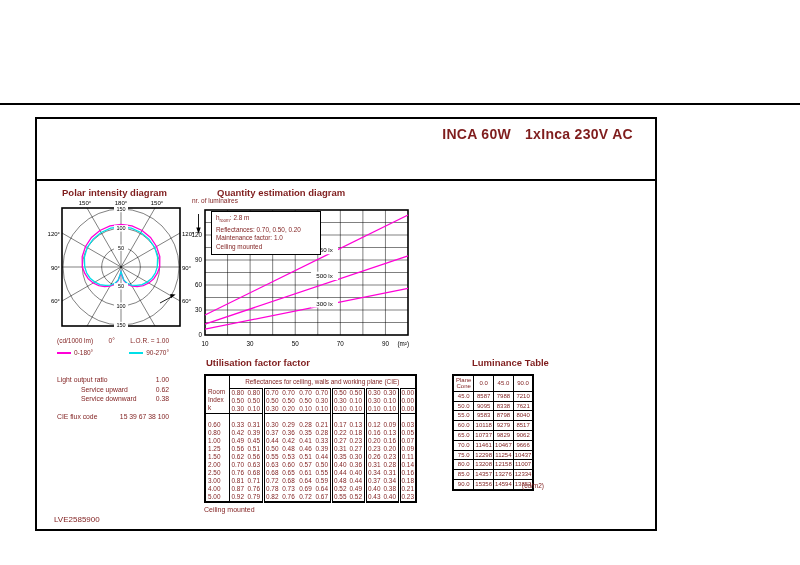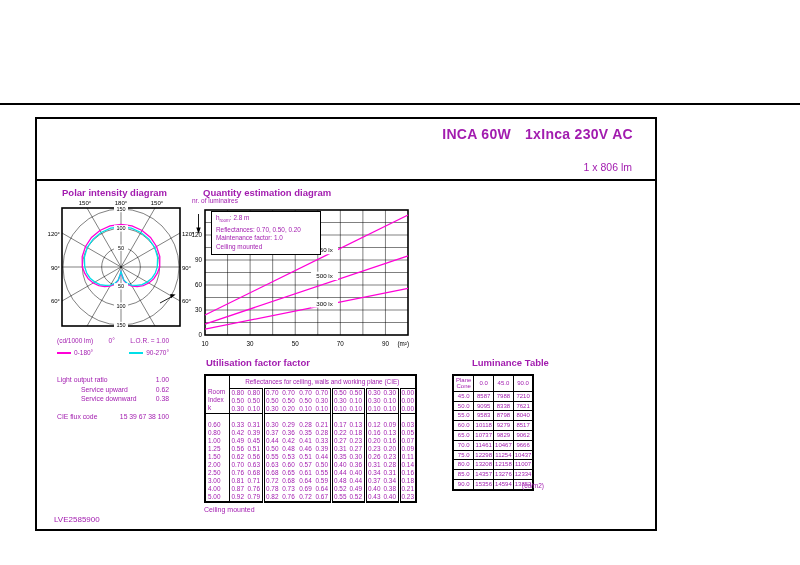--- a/index.html
+++ b/index.html
@@ -1,32 +1,32 @@
 <!DOCTYPE html>
 <html><head>
 <meta charset="utf-8">
 <style>
   html,body{margin:0;padding:0;background:#fff;}
   .page{position:relative;width:800px;height:565px;background:#fff;
-        font-family:"Liberation Sans",sans-serif;color:#a21caf;overflow:hidden;}
+        font-family:"Liberation Sans",sans-serif;color:#7f1d1d;overflow:hidden;}
   .page svg text{font-family:"Liberation Sans",sans-serif;fill:#000;}
 
   .top-rule{position:absolute;left:0;top:103px;width:800px;height:2px;background:#000;}
   .main-box{position:absolute;left:35px;top:117px;width:622px;height:414px;
             border:2px solid #000;box-sizing:border-box;}
   .hdr-sep{position:absolute;left:35px;top:179px;width:622px;height:2px;background:#000;}
 
   .product-title{position:absolute;left:235px;top:126px;width:398px;text-align:right;
                  font-size:14px;font-weight:bold;letter-spacing:.3px;}
   .product-title .gap{display:inline-block;width:14px;}
   .lamp-flux{position:absolute;left:235px;top:161px;width:397px;text-align:right;font-size:10.5px;}
 
   .sec-title{position:absolute;font-size:9.5px;font-weight:bold;white-space:nowrap;}
   #polar-title{left:62px;top:187px;}
-  #qty-title{left:203px;top:187px;text-align:right;}
+  #qty-title{left:217px;top:187px;text-align:right;}
   #uf-title{left:206px;top:357px;}
   #lum-title{left:472px;top:357px;}
 
   #polar-svg{position:absolute;left:36px;top:196px;}
   .polar-bottom{position:absolute;left:57px;top:337px;width:112px;display:flex;
                 justify-content:space-between;font-size:6.5px;white-space:nowrap;}
   .polar-legend{position:absolute;left:57px;top:349px;width:112px;display:flex;
                 justify-content:space-between;font-size:6.5px;align-items:center;}
   .leg-item{display:flex;align-items:center;gap:3px;}
   .leg-swatch{width:14px;height:2px;background:#f0f;}
@@ -69,21 +69,20 @@
 <body>
 
 <div class="page">
   <div class="top-rule"></div>
   <div class="main-box"></div>
   <div class="hdr-sep"></div>
 
   <div class="product-title">
     <span>INCA 60W</span><span class="gap"></span><span>1xInca 230V AC</span>
   </div>
-  <div class="lamp-flux">1 x 806 lm</div>
 
   <div class="sec-title" id="polar-title">Polar intensity diagram</div>
   <svg id="polar-svg" width="160" height="135" viewBox="0 0 160 135">
       <rect x="26" y="12" width="118" height="118" fill="none" stroke="#000" stroke-width="1.6"></rect>
       <circle cx="85" cy="71" r="19.333333333333332" fill="none" stroke="#000" stroke-width="0.5"></circle>
       <circle cx="85" cy="71" r="38.666666666666664" fill="none" stroke="#000" stroke-width="0.5"></circle>
       <circle cx="85" cy="71" r="58" fill="none" stroke="#000" stroke-width="0.5"></circle>
       <line x1="85" y1="12" x2="85" y2="130" stroke="#000" stroke-width="0.5"></line>
       <line x1="26" y1="71" x2="144" y2="71" stroke="#000" stroke-width="0.5"></line>
       <line x1="51" y1="12" x2="119" y2="130" stroke="#000" stroke-width="0.5"></line>

